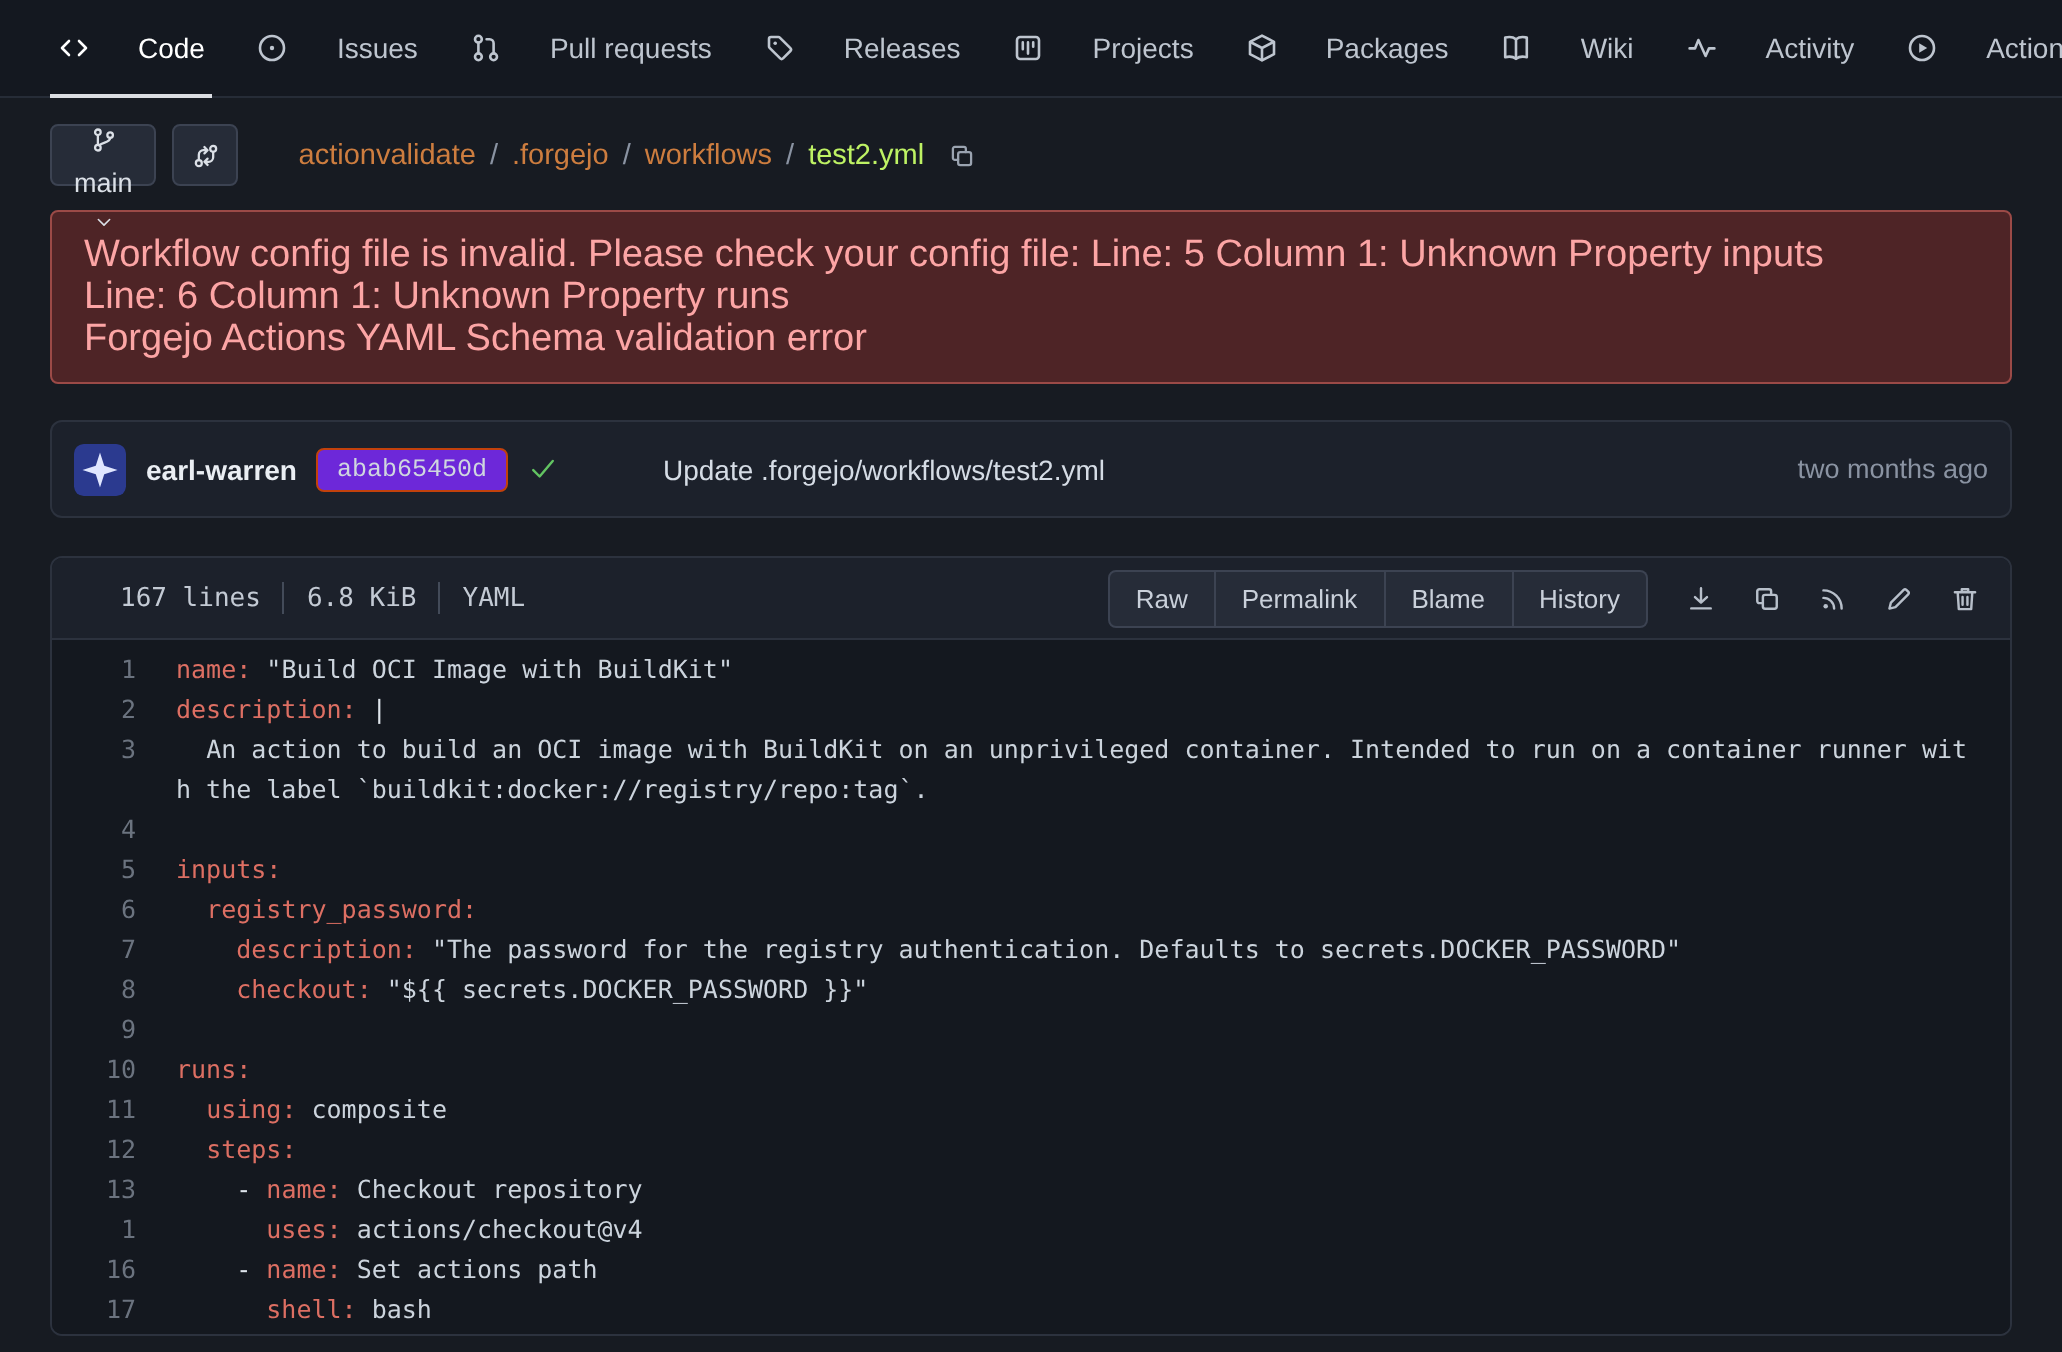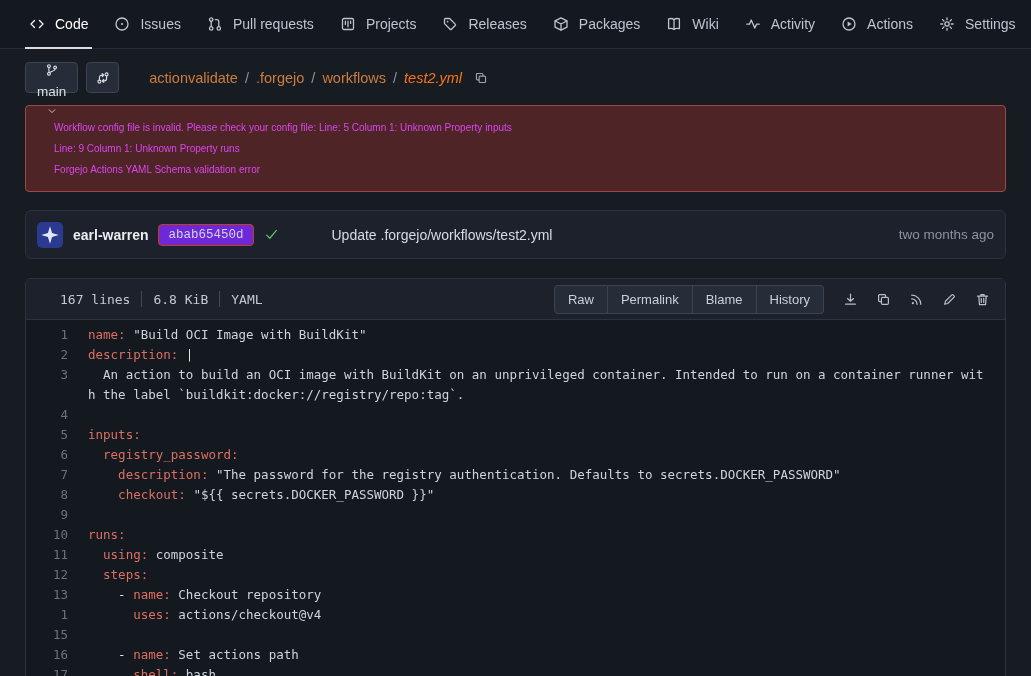--- a/index.html
+++ b/index.html
@@ -10,21 +10,21 @@
   }
   .icon svg { display:block; width:16px; height:16px; }
 
   
   .topnav {
     display:flex; align-items:stretch; height:49px;
     background:#141820; border-bottom:1px solid #262c37; padding:0 16px;
   }
   .nav-left { display:flex; flex:1; }
   .nav-item {
-    display:flex; align-items:center; gap:10px; padding:0 13px;
+    display:flex; align-items:center; gap:24px; padding:0 13px;
     color:#bec5cf; cursor:pointer; position:relative; white-space:nowrap;
   }
   .nav-item.active { color:#ffffff; }
   .nav-item.active::after {
     content:""; position:absolute; left:9px; right:9px; bottom:-1px; height:2px;
     background:var(--accent-underline,#dbdde2);
   }
   .nav-right { display:flex; }
 
   
@@ -36,31 +36,31 @@
     background:#262c38; border:1px solid #3c4352; color:#dbe0e7;
     border-radius:4px; height:31px; padding:0 11px; font-size:13.5px;
     cursor:pointer; font-family:inherit;flex-direction:column;
   }
   .btn .icon svg { width:14px; height:14px; }
   .branch-btn .caret svg { width:10px; height:10px; }
   .icon-btn { width:33px; justify-content:center; padding:0; }
   .crumbs { display:flex; align-items:center; gap:7px; margin-left:9px; font-size:14.5px; }
   .crumbs a, .crumb-link { color:var(--link,#cd7d3f); text-decoration:none; cursor:pointer; }
   .crumbs .sep { color:#8a93a2; }
-  .crumbs .cur { color:#f97316;font-style:italic; }
+  .crumbs .cur { color:#bef264; }
   .copy-path {
     background:none; border:none; color:#9aa3b0; cursor:pointer;
     display:inline-flex; padding:2px; margin-left:3px;
   }
   .copy-path svg { width:14px; height:14px; }
 
   .error-banner {
     margin-top:12px; background:var(--error-bg,#4e2426);
     border:1px solid var(--error-border,#9b4a47); border-radius:4px;
-    padding:11px 28px; color:#d946ef; font-size:10px; line-height:21px;
+    padding:11px 16px; color:#fca5a5; font-size:19px; line-height:21px;
   }
 
   .commit-box {
     margin-top:18px; display:flex; align-items:center; gap:10px;
     background:#1c212b; border:1px solid #2c323e; border-radius:6px;
     height:49px; padding:0 11px;
   }
   .avatar svg { width:26px; height:26px; border-radius:4px; display:block; }
   .author { color:#eaeef3; font-weight:bold; cursor:pointer; }
   .sha-badge {
@@ -149,34 +149,34 @@
             <circle cx="4.2" cy="12.4" r="1.7"></circle>
             <circle cx="11.8" cy="12.4" r="1.7"></circle>
             <path d="M4.2 5.4v5.2M8.3 3.6h1.5a2 2 0 0 1 2 2v5"></path>
           </svg>
         </span>
         <span>Pull requests</span>
       </div>
       <div class="nav-item">
         <span class="icon">
           <svg viewBox="0 0 16 16" fill="none" stroke="currentColor" stroke-width="1.3" stroke-linecap="round" stroke-linejoin="round">
+            <path d="M2.5 7.2V3.5a1 1 0 0 1 1-1h3.7a1 1 0 0 1 .7.3l5.3 5.3a1 1 0 0 1 0 1.4l-3.7 3.7a1 1 0 0 1-1.4 0L2.8 7.9a1 1 0 0 1-.3-.7z"></path>
+            <circle cx="5.6" cy="5.6" r=".9" fill="currentColor" stroke="none"></circle>
+          </svg>
+        </span>
+        <span>Releases</span>
+      </div>
+      <div class="nav-item">
+        <span class="icon">
+          <svg viewBox="0 0 16 16" fill="none" stroke="currentColor" stroke-width="1.3" stroke-linecap="round" stroke-linejoin="round">
             <rect x="2.5" y="2.5" width="11" height="11" rx="1.6"></rect>
             <path d="M5.4 5.2v3.4M8 5.2v5.6M10.6 5.2v2.2"></path>
           </svg>
         </span>
         <span>Projects</span>
-      </div>
-      <div class="nav-item">
-        <span class="icon">
-          <svg viewBox="0 0 16 16" fill="none" stroke="currentColor" stroke-width="1.3" stroke-linecap="round" stroke-linejoin="round">
-            <path d="M2.5 7.2V3.5a1 1 0 0 1 1-1h3.7a1 1 0 0 1 .7.3l5.3 5.3a1 1 0 0 1 0 1.4l-3.7 3.7a1 1 0 0 1-1.4 0L2.8 7.9a1 1 0 0 1-.3-.7z"></path>
-            <circle cx="5.6" cy="5.6" r=".9" fill="currentColor" stroke="none"></circle>
-          </svg>
-        </span>
-        <span>Releases</span>
       </div>
       <div class="nav-item">
         <span class="icon">
           <svg viewBox="0 0 16 16" fill="none" stroke="currentColor" stroke-width="1.3" stroke-linecap="round" stroke-linejoin="round">
             <path d="M8 1.8 14 4.9v6.2L8 14.2 2 11.1V4.9L8 1.8z"></path>
             <path d="M2.2 5 8 8l5.8-3M8 8v6"></path>
           </svg>
         </span>
         <span>Packages</span>
       </div>
@@ -264,21 +264,21 @@
               <rect x="5.8" y="5.8" width="7.4" height="7.4" rx="1.2"></rect>
               <path d="M10.2 5.8V3.9a1.1 1.1 0 0 0-1.1-1.1H3.9a1.1 1.1 0 0 0-1.1 1.1v5.2a1.1 1.1 0 0 0 1.1 1.1h1.9"></path>
             </svg>
           </span>
       </button>
     </div>
   </div>
 
   <div class="error-banner" id="error-lines">
       <div>Workflow config file is invalid. Please check your config file: Line: 5 Column 1: Unknown Property inputs</div>
-      <div>Line: 9 Column 1: Unknown Property runs</div>
+      <div>Line: 6 Column 1: Unknown Property runs</div>
       <div>Forgejo Actions YAML Schema validation error</div>
     </div>
 
   <div class="commit-box">
     <span class="avatar">
       <svg viewBox="0 0 16 16">
           <rect width="16" height="16" rx="3" fill="#2b3a8f"></rect>
           <path d="M8 2.6l1.3 4.1L13.4 8l-4.1 1.3L8 13.4 6.7 9.3 2.6 8l4.1-1.3z" fill="#dfe6ff"></path>
         </svg>
     </span>
@@ -401,24 +401,20 @@
         </div>
         <div class="code-line">
           <span class="ln">13</span>
           <span class="lc"><span class="tok-p">    - </span><span class="tok-k">name:</span><span class="tok-s"> Checkout repository</span></span>
         </div>
         <div class="code-line">
           <span class="ln">1</span>
           <span class="lc"><span class="tok-p">      </span><span class="tok-k">uses:</span><span class="tok-s"> actions/checkout@v4</span></span>
         </div>
         <div class="code-line">
-          <span class="ln">15</span>
-          <span class="lc"></span>
-        </div>
-        <div class="code-line">
           <span class="ln">16</span>
           <span class="lc"><span class="tok-p">    - </span><span class="tok-k">name:</span><span class="tok-s"> Set actions path</span></span>
         </div>
         <div class="code-line">
           <span class="ln">17</span>
           <span class="lc"><span class="tok-p">      </span><span class="tok-k">shell:</span><span class="tok-s"> bash</span></span>
         </div>
       </div>
   </div>
 

